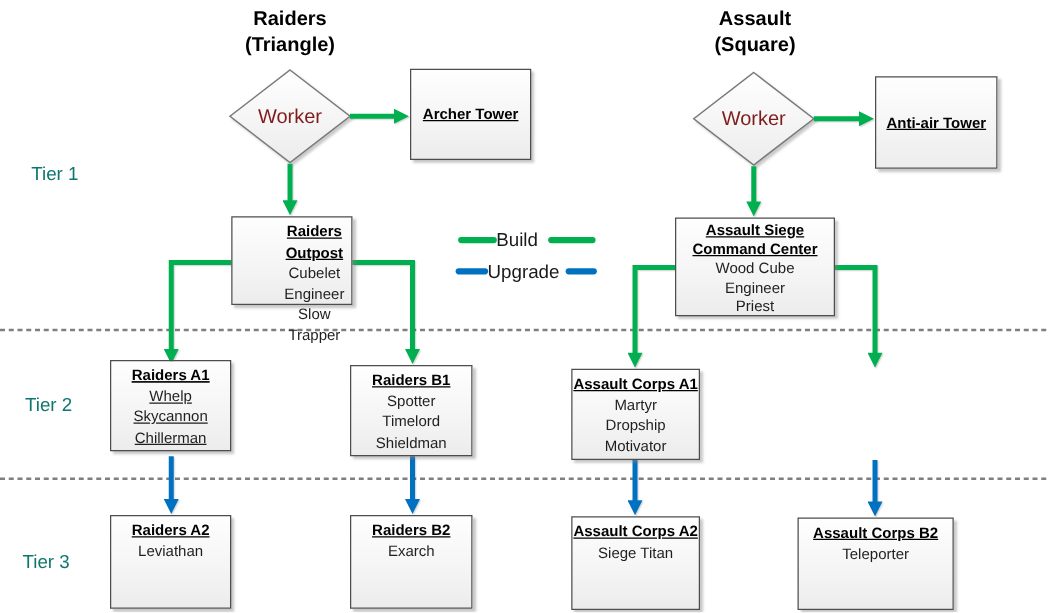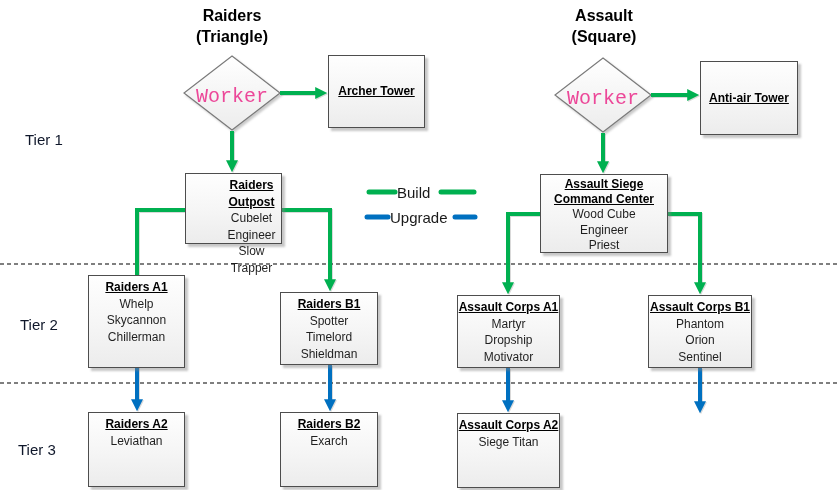--- a/index.html
+++ b/index.html
@@ -13,22 +13,22 @@
     border:1.4px solid #4d4d4d;
     background:linear-gradient(180deg,#fefefe 0%,#f5f5f5 55%,#ececec 100%);
     box-shadow:2.5px 2.5px 2px rgba(130,130,130,0.45);
     text-align:center;color:#1f1f1f;font-size:12px;line-height:16.5px;
     padding-top:3px;
   }
   .node .title{font-weight:bold;text-decoration:underline;color:#000;}
   .node.cc{line-height:15.2px;padding-top:2px;}
   .node.tower{display:flex;align-items:center;justify-content:center;padding-top:0;}
   .hdr{position:absolute;text-align:center;font-weight:bold;font-size:16px;line-height:21px;color:#000;}
-  .worker-label{position:absolute;text-align:center;font-size:20px;color:#ec4899;font-family:Liberation Mono, monospace;}
-  .tier{position:absolute;font-size:15px;color:#0f172a;}
+  .worker-label{position:absolute;text-align:center;font-size:16px;color:#7f1d1d;}
+  .tier{position:absolute;font-size:15px;color:#0f766e;}
   .legend-label{position:absolute;font-size:15px;color:#1a1a1a;}
 </style>
 </head>
 <body>
 
 <div class="stage">
 
   <svg class="layer" width="839" height="490" viewBox="0 0 839 490">
     <defs>
       <linearGradient id="shapeGrad" x1="0" y1="0" x2="0" y2="1">
@@ -110,51 +110,49 @@
     <div>Slow Trapper</div>
   </div>
   <div class="node cc" style="left:540px;top:174px;width:128px;height:79px;">
     <div class="title">Assault Siege</div>
     <div class="title">Command Center</div>
     <div>Wood Cube</div>
     <div>Engineer</div>
     <div>Priest</div>
   </div>
 
-  <div class="node" style="left:88px;top:275px;width:97px;height:93px;">
+  <div class="node" style="left:88px;top:288px;width:97px;height:73px;text-decoration:underline;">
     <div class="title">Raiders A1</div>
     <div>Whelp</div>
     <div>Skycannon</div>
     <div>Chillerman</div>
   </div>
   <div class="node" style="left:280px;top:292px;width:98px;height:73px;">
     <div class="title">Raiders B1</div>
     <div>Spotter</div>
     <div>Timelord</div>
     <div>Shieldman</div>
   </div>
   <div class="node" style="left:457px;top:295px;width:103px;height:73px;">
     <div class="title">Assault Corps A1</div>
     <div>Martyr</div>
     <div>Dropship</div>
     <div>Motivator</div>
   </div>
-  <div class="node" style="left:648px;top:295px;width:104px;height:73px;">
-    <div class="title">Assault Corps B1</div>
-    <div>Phantom</div>
-    <div>Orion</div>
-    <div>Sentinel</div>
-  </div>
 
   <div class="node" style="left:88px;top:412px;width:97px;height:75px;">
     <div class="title">Raiders A2</div>
     <div>Leviathan</div>
   </div>
   <div class="node" style="left:280px;top:412px;width:98px;height:75px;">
     <div class="title">Raiders B2</div>
     <div>Exarch</div>
   </div>
   <div class="node" style="left:457px;top:413px;width:103px;height:75px;">
     <div class="title">Assault Corps A2</div>
     <div>Siege Titan</div>
   </div>
+  <div class="node" style="left:638px;top:414px;width:125px;height:74px;">
+    <div class="title">Assault Corps B2</div>
+    <div>Teleporter</div>
+  </div>
 
 </div>
 
 </body></html>

